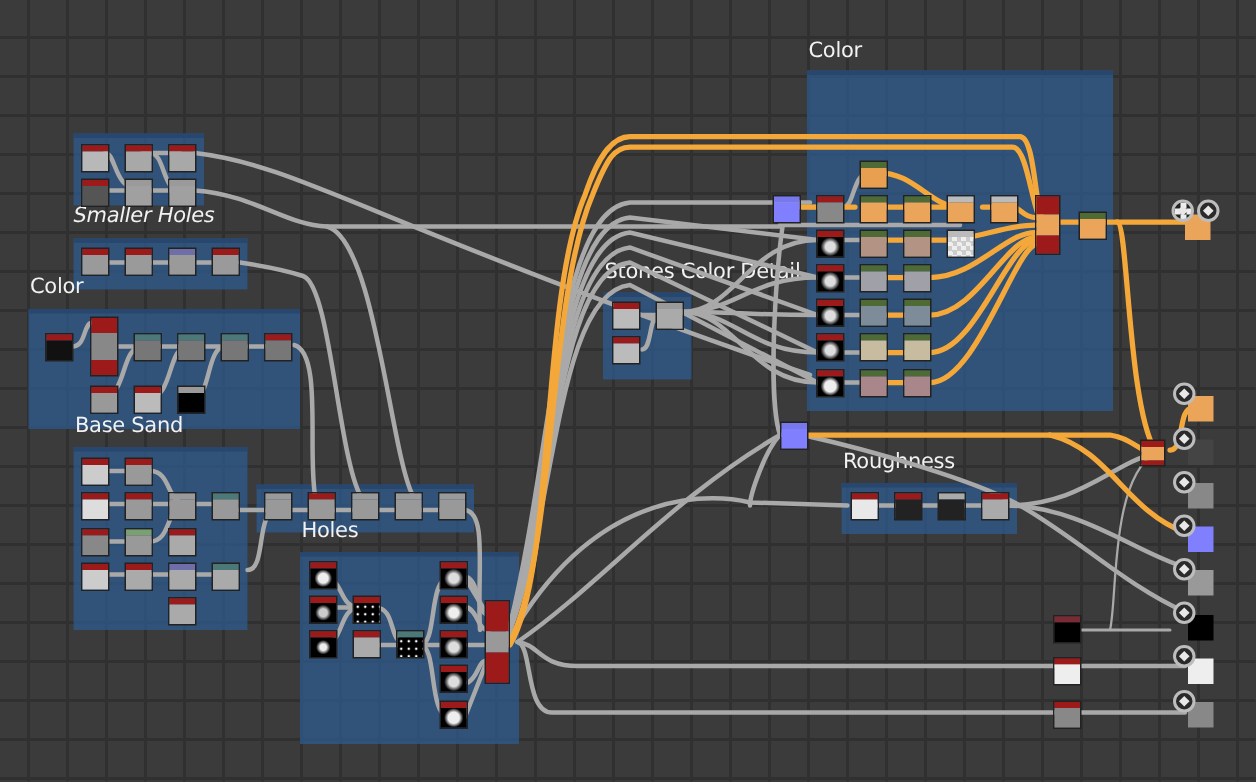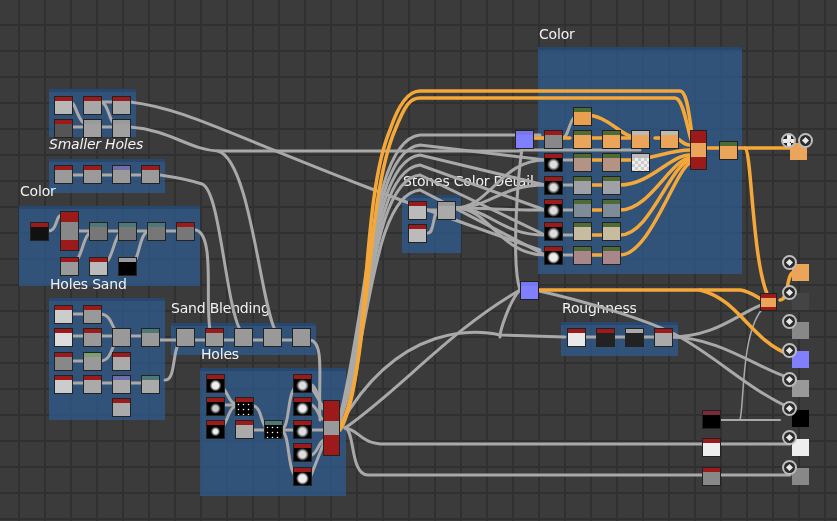--- a/index.html
+++ b/index.html
@@ -29,24 +29,23 @@
 
   <div class="frame" style="left:49px;top:89px;width:87px;height:48px;"></div>
 
   <div class="frame" style="left:49px;top:159px;width:116px;height:34px;"></div>
   <div class="frame-title" style="left:49px;top:136px;font-style:italic;">Smaller Holes</div>
 
   <div class="frame" style="left:19px;top:206px;width:181px;height:80px;"></div>
   <div class="frame-title" style="left:20px;top:183px;">Color</div>
 
   <div class="frame" style="left:49px;top:298px;width:116px;height:122px;"></div>
-  <div class="frame-title" style="left:50px;top:276px;">Holes Sand</div>
+  <div class="frame-title" style="left:50px;top:276px;">Base Sand</div>
 
   <div class="frame" style="left:171px;top:323px;width:145px;height:32px;"></div>
-  <div class="frame-title" style="left:171px;top:300px;">Sand Blending</div>
 
   <div class="frame" style="left:200px;top:368px;width:146px;height:128px;"></div>
   <div class="frame-title" style="left:201px;top:346px;">Holes</div>
 
   <div class="frame" style="left:402px;top:195px;width:59px;height:58px;"></div>
   <div class="frame-title" style="left:403px;top:173px;">Stones Color Detail</div>
 
   <div class="frame" style="left:538px;top:47px;width:204px;height:227px;"></div>
   <div class="frame-title" style="left:539px;top:26px;">Color</div>
 

